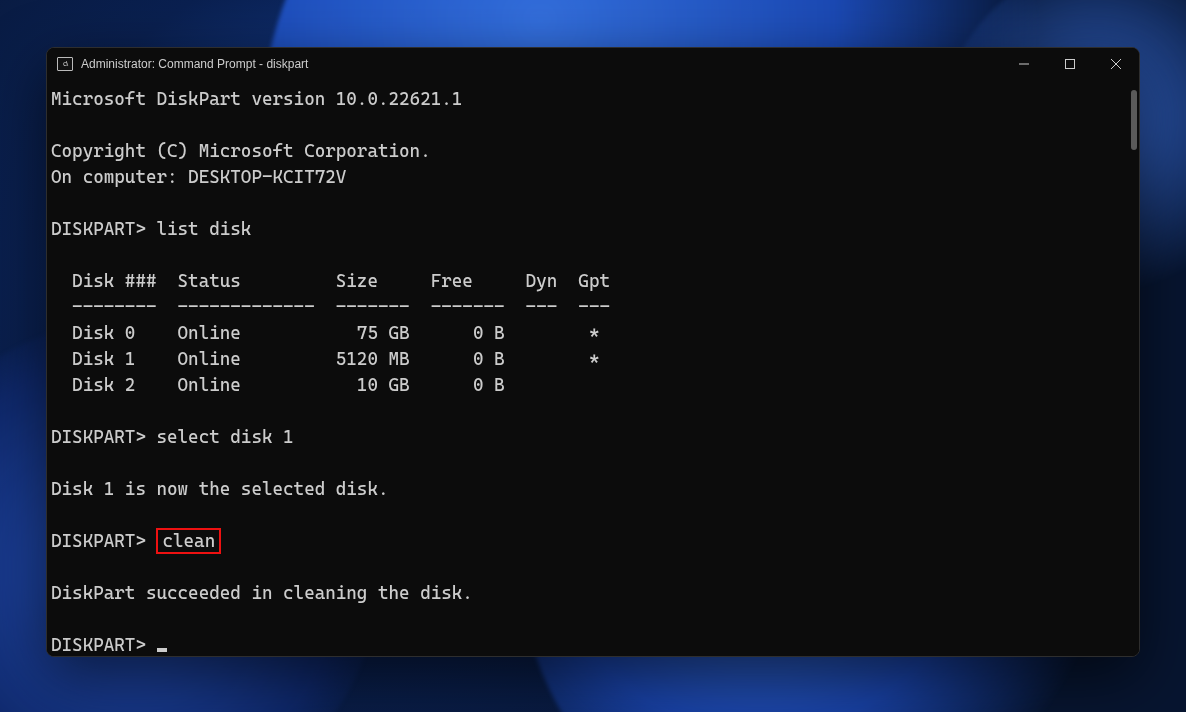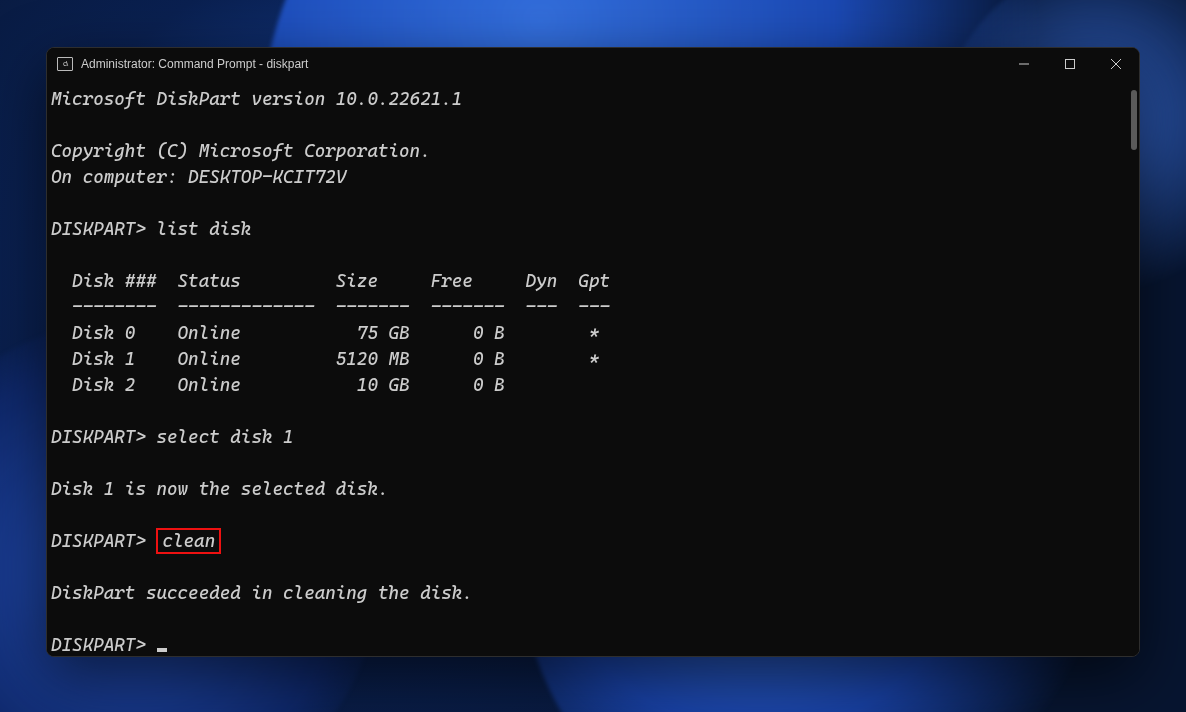--- a/index.html
+++ b/index.html
@@ -60,21 +60,20 @@
     flex: 1;
     background: #0c0c0c;
     color: #cccccc;
     font-family: Consolas, "Cascadia Mono", monospace;
     font-size: 18px;
     line-height: 26px;
     padding: 6px 4px 6px 4px;
     white-space: pre;
     overflow: hidden;
     position: relative;
-    font-style: italic;
   }
   .terminal .scrollbar {
     position: absolute; right: 2px; top: 10px; width: 6px; height: 60px;
     background: #5a5a5a; border-radius: 3px;
   }
   .hl-red {
     border: 2px solid #e11; padding: 0 4px;
     display: inline-block; line-height: 22px;
   }
   .cursor {

